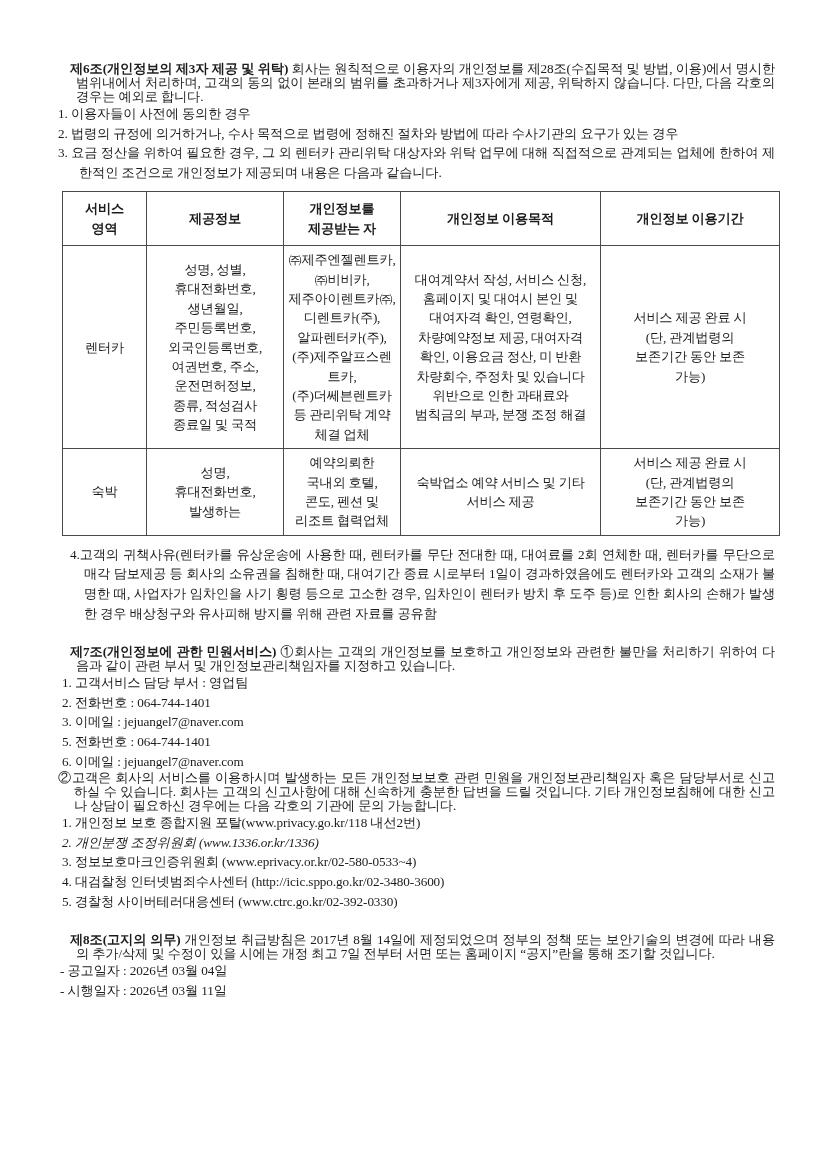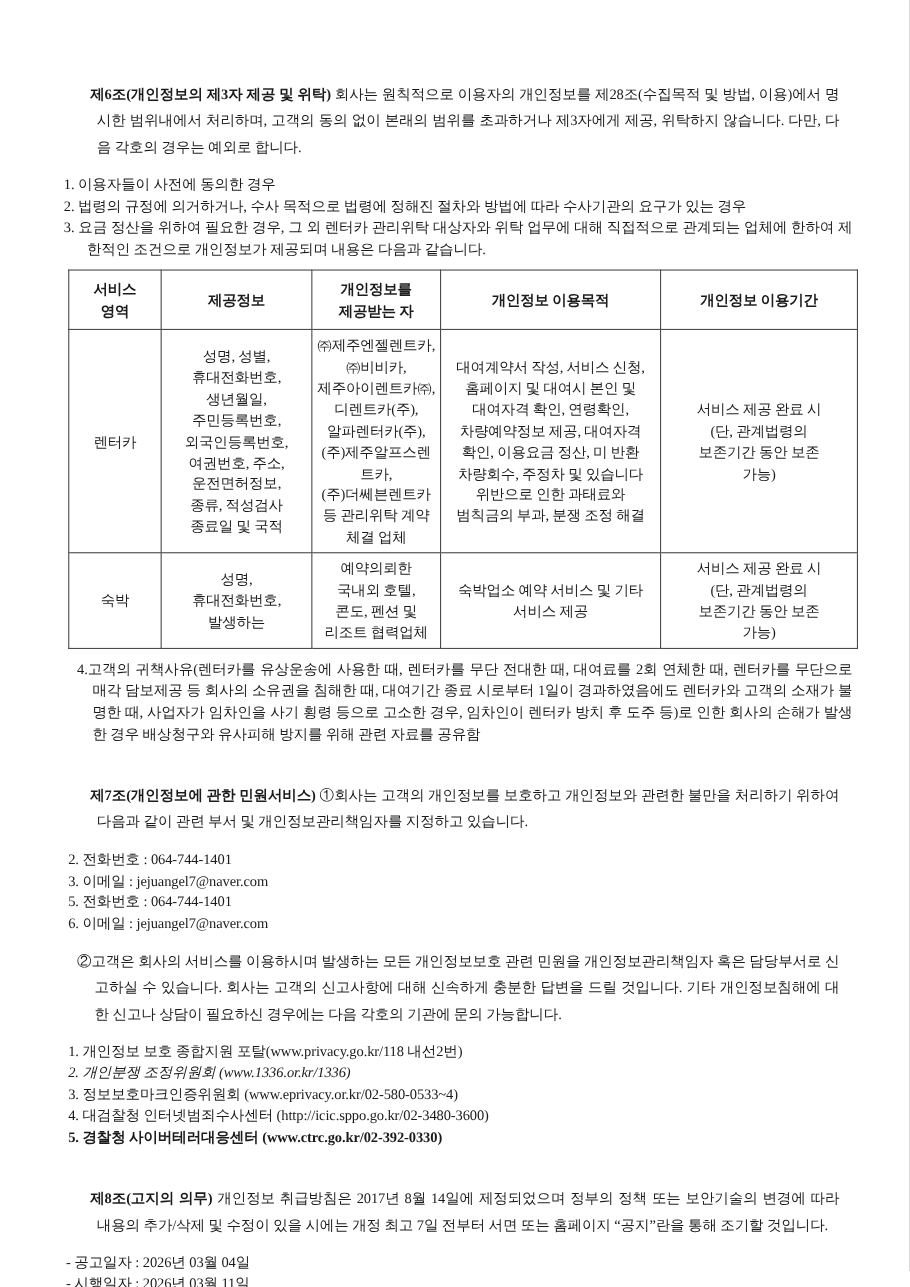--- a/index.html
+++ b/index.html
@@ -16,23 +16,23 @@
     box-sizing: border-box;
     padding: 62px 52px 0 58px;
     font-family: "Liberation Serif", "DejaVu Serif", serif;
     color: #1b1b1b;
     overflow: hidden;
   }
 
   .block { margin-bottom: 0; }
 
   p {
-    margin: 12px;
-    font-size: 13.2px;
-    line-height: 24px;
+    margin: 0;
+    font-size: 13.2px;
+    line-height: 14px;
     text-align: justify;
     text-justify: inter-character;
     letter-spacing: -0.1px;
   }
 
   .art-head {
     font-weight: bold;
   }
   .hang2 {
     padding-left: 18px;
@@ -200,32 +200,33 @@
 
   <div class="gap-sm"></div>
 
   <p class="numitem wide" style="padding-left:26px;text-indent:-14px;">4.고객의 귀책사유(렌터카를 유상운송에 사용한 때, 렌터카를 무단 전대한 때, 대여료를 2회 연체한 때, 렌터카를 무단으로 매각 담보제공 등 회사의 소유권을 침해한 때, 대여기간 종료 시로부터 1일이 경과하였음에도 렌터카와 고객의 소재가 불명한 때, 사업자가 임차인을 사기 횡령 등으로 고소한 경우, 임차인이 렌터카 방치 후 도주 등)로 인한 회사의 손해가 발생한 경우 배상청구와 유사피해 방지를 위해 관련 자료를 공유함</p>
 
   <div class="gap-lg"></div>
 
   <div class="block">
     <p class="hang2"><span class="art-head">제7조(개인정보에 관한 민원서비스)</span><span> ①회사는 고객의 개인정보를 보호하고 개인정보와 관련한 불만을 처리하기 위하여 다음과 같이 관련 부서 및 개인정보관리책임자를 지정하고 있습니다.</span></p>
 
+    <p class="numitem" style="padding-left:25px;text-indent:-21px;">1. 고객서비스 담당 부서 : 영업팀</p>
     <p class="numitem" style="padding-left:25px;text-indent:-21px;">2. 전화번호 : 064-744-1401</p>
     <p class="numitem" style="padding-left:25px;text-indent:-21px;">3. 이메일 : jejuangel7@naver.com</p>
     <p class="numitem" style="padding-left:25px;text-indent:-21px;">5. 전화번호 : 064-744-1401</p>
     <p class="numitem" style="padding-left:25px;text-indent:-21px;">6. 이메일 : jejuangel7@naver.com</p>
 
     <p class="hang2" style="padding-left:16px;text-indent:-16px;">②고객은 회사의 서비스를 이용하시며 발생하는 모든 개인정보보호 관련 민원을 개인정보관리책임자 혹은 담당부서로 신고하실 수 있습니다. 회사는 고객의 신고사항에 대해 신속하게 충분한 답변을 드릴 것입니다. 기타 개인정보침해에 대한 신고나 상담이 필요하신 경우에는 다음 각호의 기관에 문의 가능합니다.</p>
 
     <p class="numitem" style="padding-left:25px;text-indent:-21px;">1. 개인정보 보호 종합지원 포탈(www.privacy.go.kr/118 내선2번)</p>
     <p class="numitem" style="padding-left:25px;text-indent:-21px;font-style:italic;">2. 개인분쟁 조정위원회 (www.1336.or.kr/1336)</p>
     <p class="numitem" style="padding-left:25px;text-indent:-21px;">3. 정보보호마크인증위원회 (www.eprivacy.or.kr/02-580-0533~4)</p>
     <p class="numitem" style="padding-left:25px;text-indent:-21px;">4. 대검찰청 인터넷범죄수사센터 (http://icic.sppo.go.kr/02-3480-3600)</p>
-    <p class="numitem" style="padding-left:25px;text-indent:-21px;font-weight:bold;">5. 경찰청 사이버테러대응센터 (www.ctrc.go.kr/02-392-0330)</p>
+    <p class="numitem" style="padding-left:25px;text-indent:-21px;">5. 경찰청 사이버테러대응센터 (www.ctrc.go.kr/02-392-0330)</p>
   </div>
 
   <div class="gap-lg"></div>
 
   <div class="block">
     <p class="hang2"><span class="art-head">제8조(고지의 의무)</span><span> 개인정보 취급방침은 2017년 8월 14일에 제정되었으며 정부의 정책 또는 보안기술의 변경에 따라 내용의 추가/삭제 및 수정이 있을 시에는 개정 최고 7일 전부터 서면 또는 홈페이지 “공지”란을 통해 조기할 것입니다.</span></p>
     <p class="dateline">- 공고일자 : 2026년 03월 04일</p>
     <p class="dateline">- 시행일자 : 2026년 03월 11일</p>
   </div>
 

